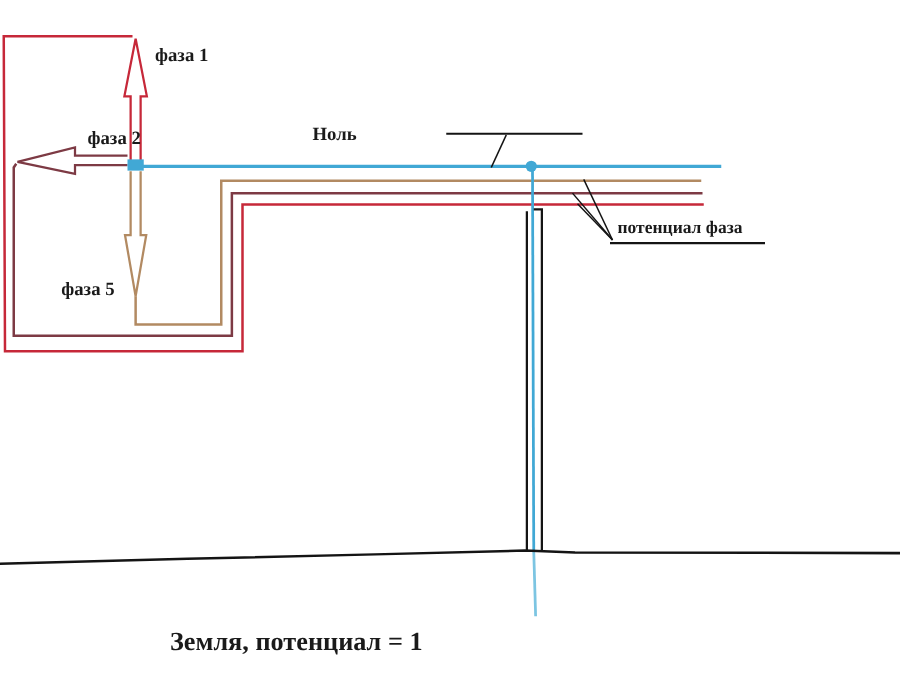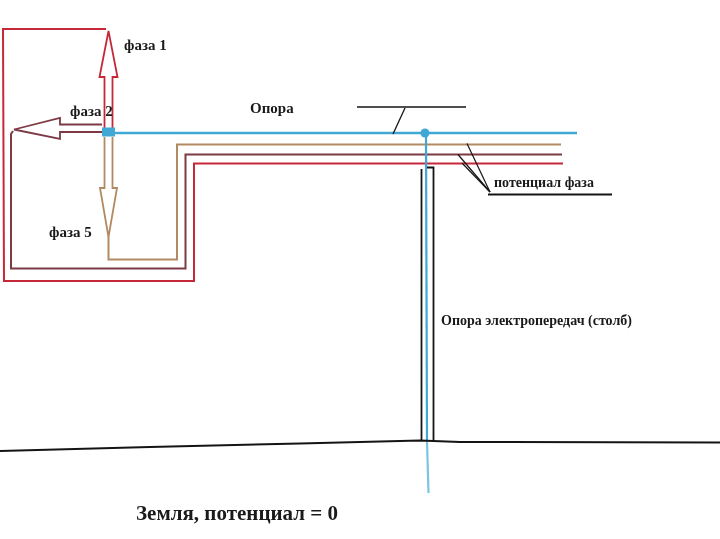--- a/index.html
+++ b/index.html
@@ -72,22 +72,21 @@
     <line class="st-ink" stroke-width="1.2" x1="490" y1="192" x2="458" y2="154.5"></line>
     <line class="st-ink" stroke-width="1.2" x1="490" y1="192" x2="462" y2="163"></line>
   </svg>
 
   <div class="lbl lbl-sm" style="left:124px;top:37px;">фаза 1</div>
 
   <div class="lbl lbl-sm" style="left:30px;top:103px;margin-left:40px;">фаза 2</div>
 
   <div class="lbl lbl-sm" style="left:49px;top:224px;">фаза 5</div>
 
-  <div class="lbl lbl-sm" style="left:250px;top:100px;">Опора</div>
+  <div class="lbl lbl-sm" style="left:250px;top:100px;">Ноль</div>
 
 
   <div class="lbl lbl-md" style="left:494px;top:175px;">потенциал фаза</div>
 
-  <div class="lbl lbl-md" style="left:441px;top:313px;">Опора электропередач (столб)</div>
 
-  <div class="lbl lbl-xl" style="left:136px;top:502px;">Земля, потенциал = 0</div>
+  <div class="lbl lbl-xl" style="left:136px;top:502px;">Земля, потенциал = 1</div>
 
 </div>
 
 </body></html>

